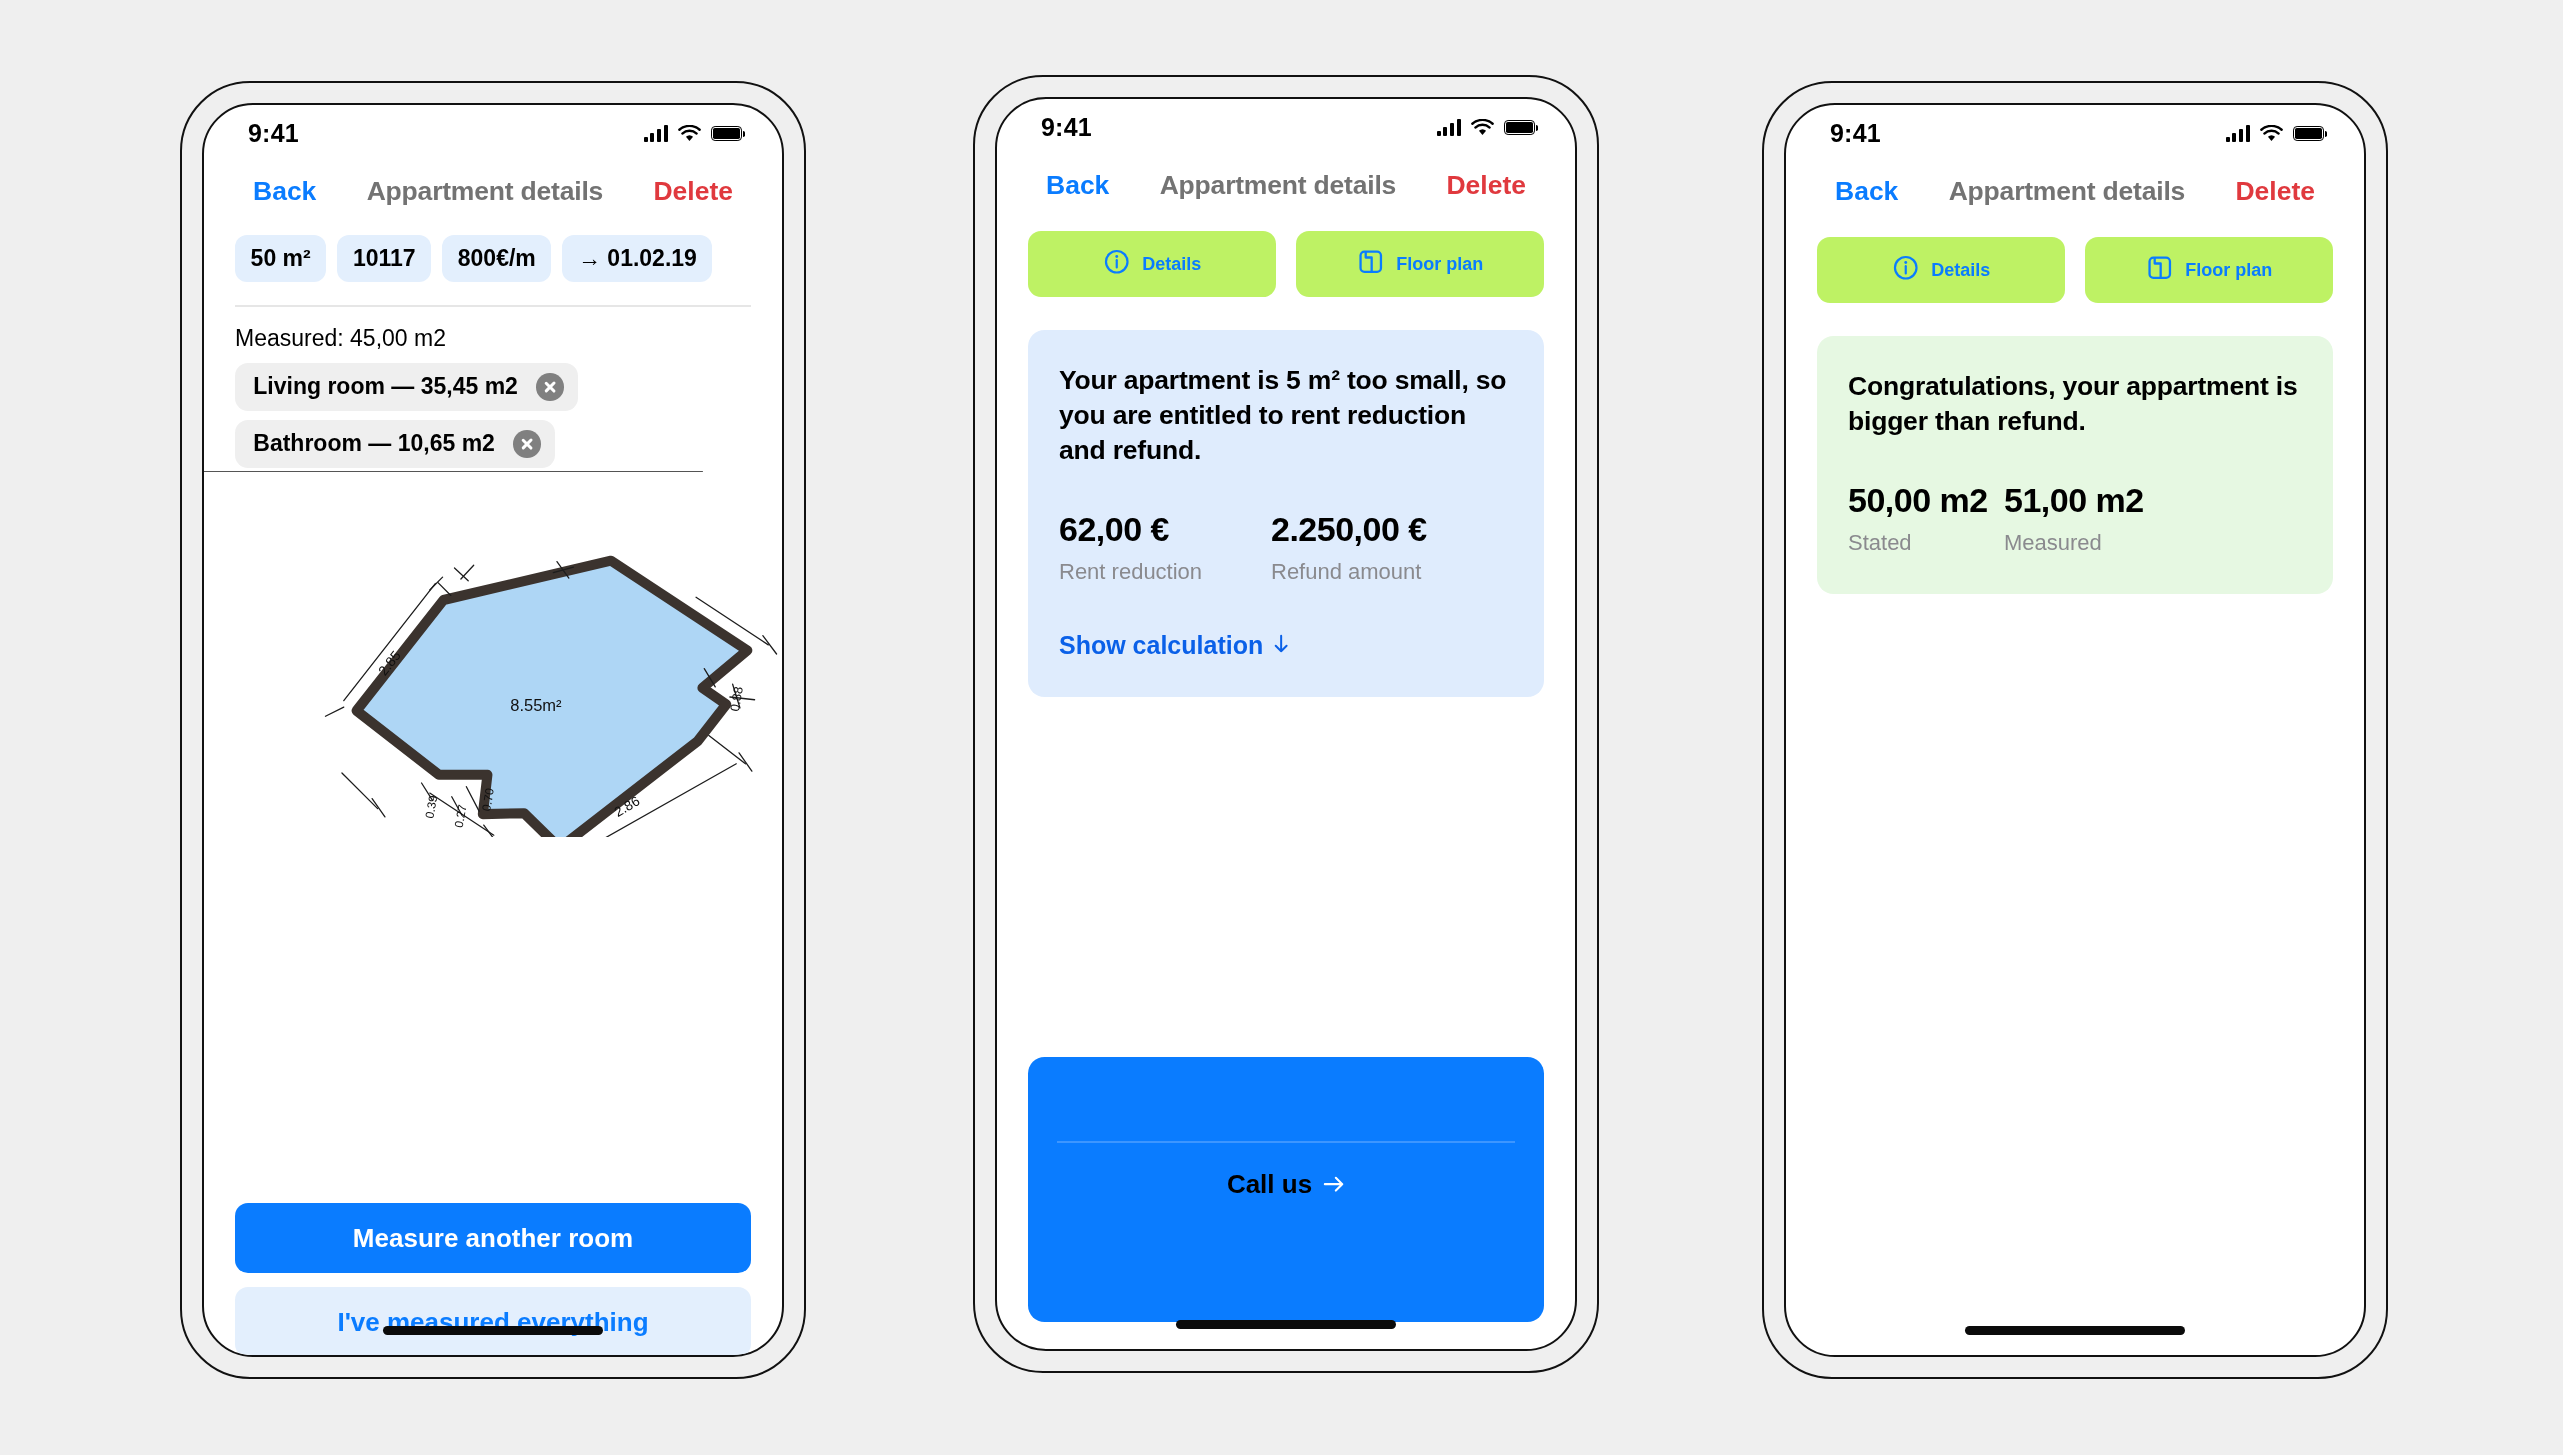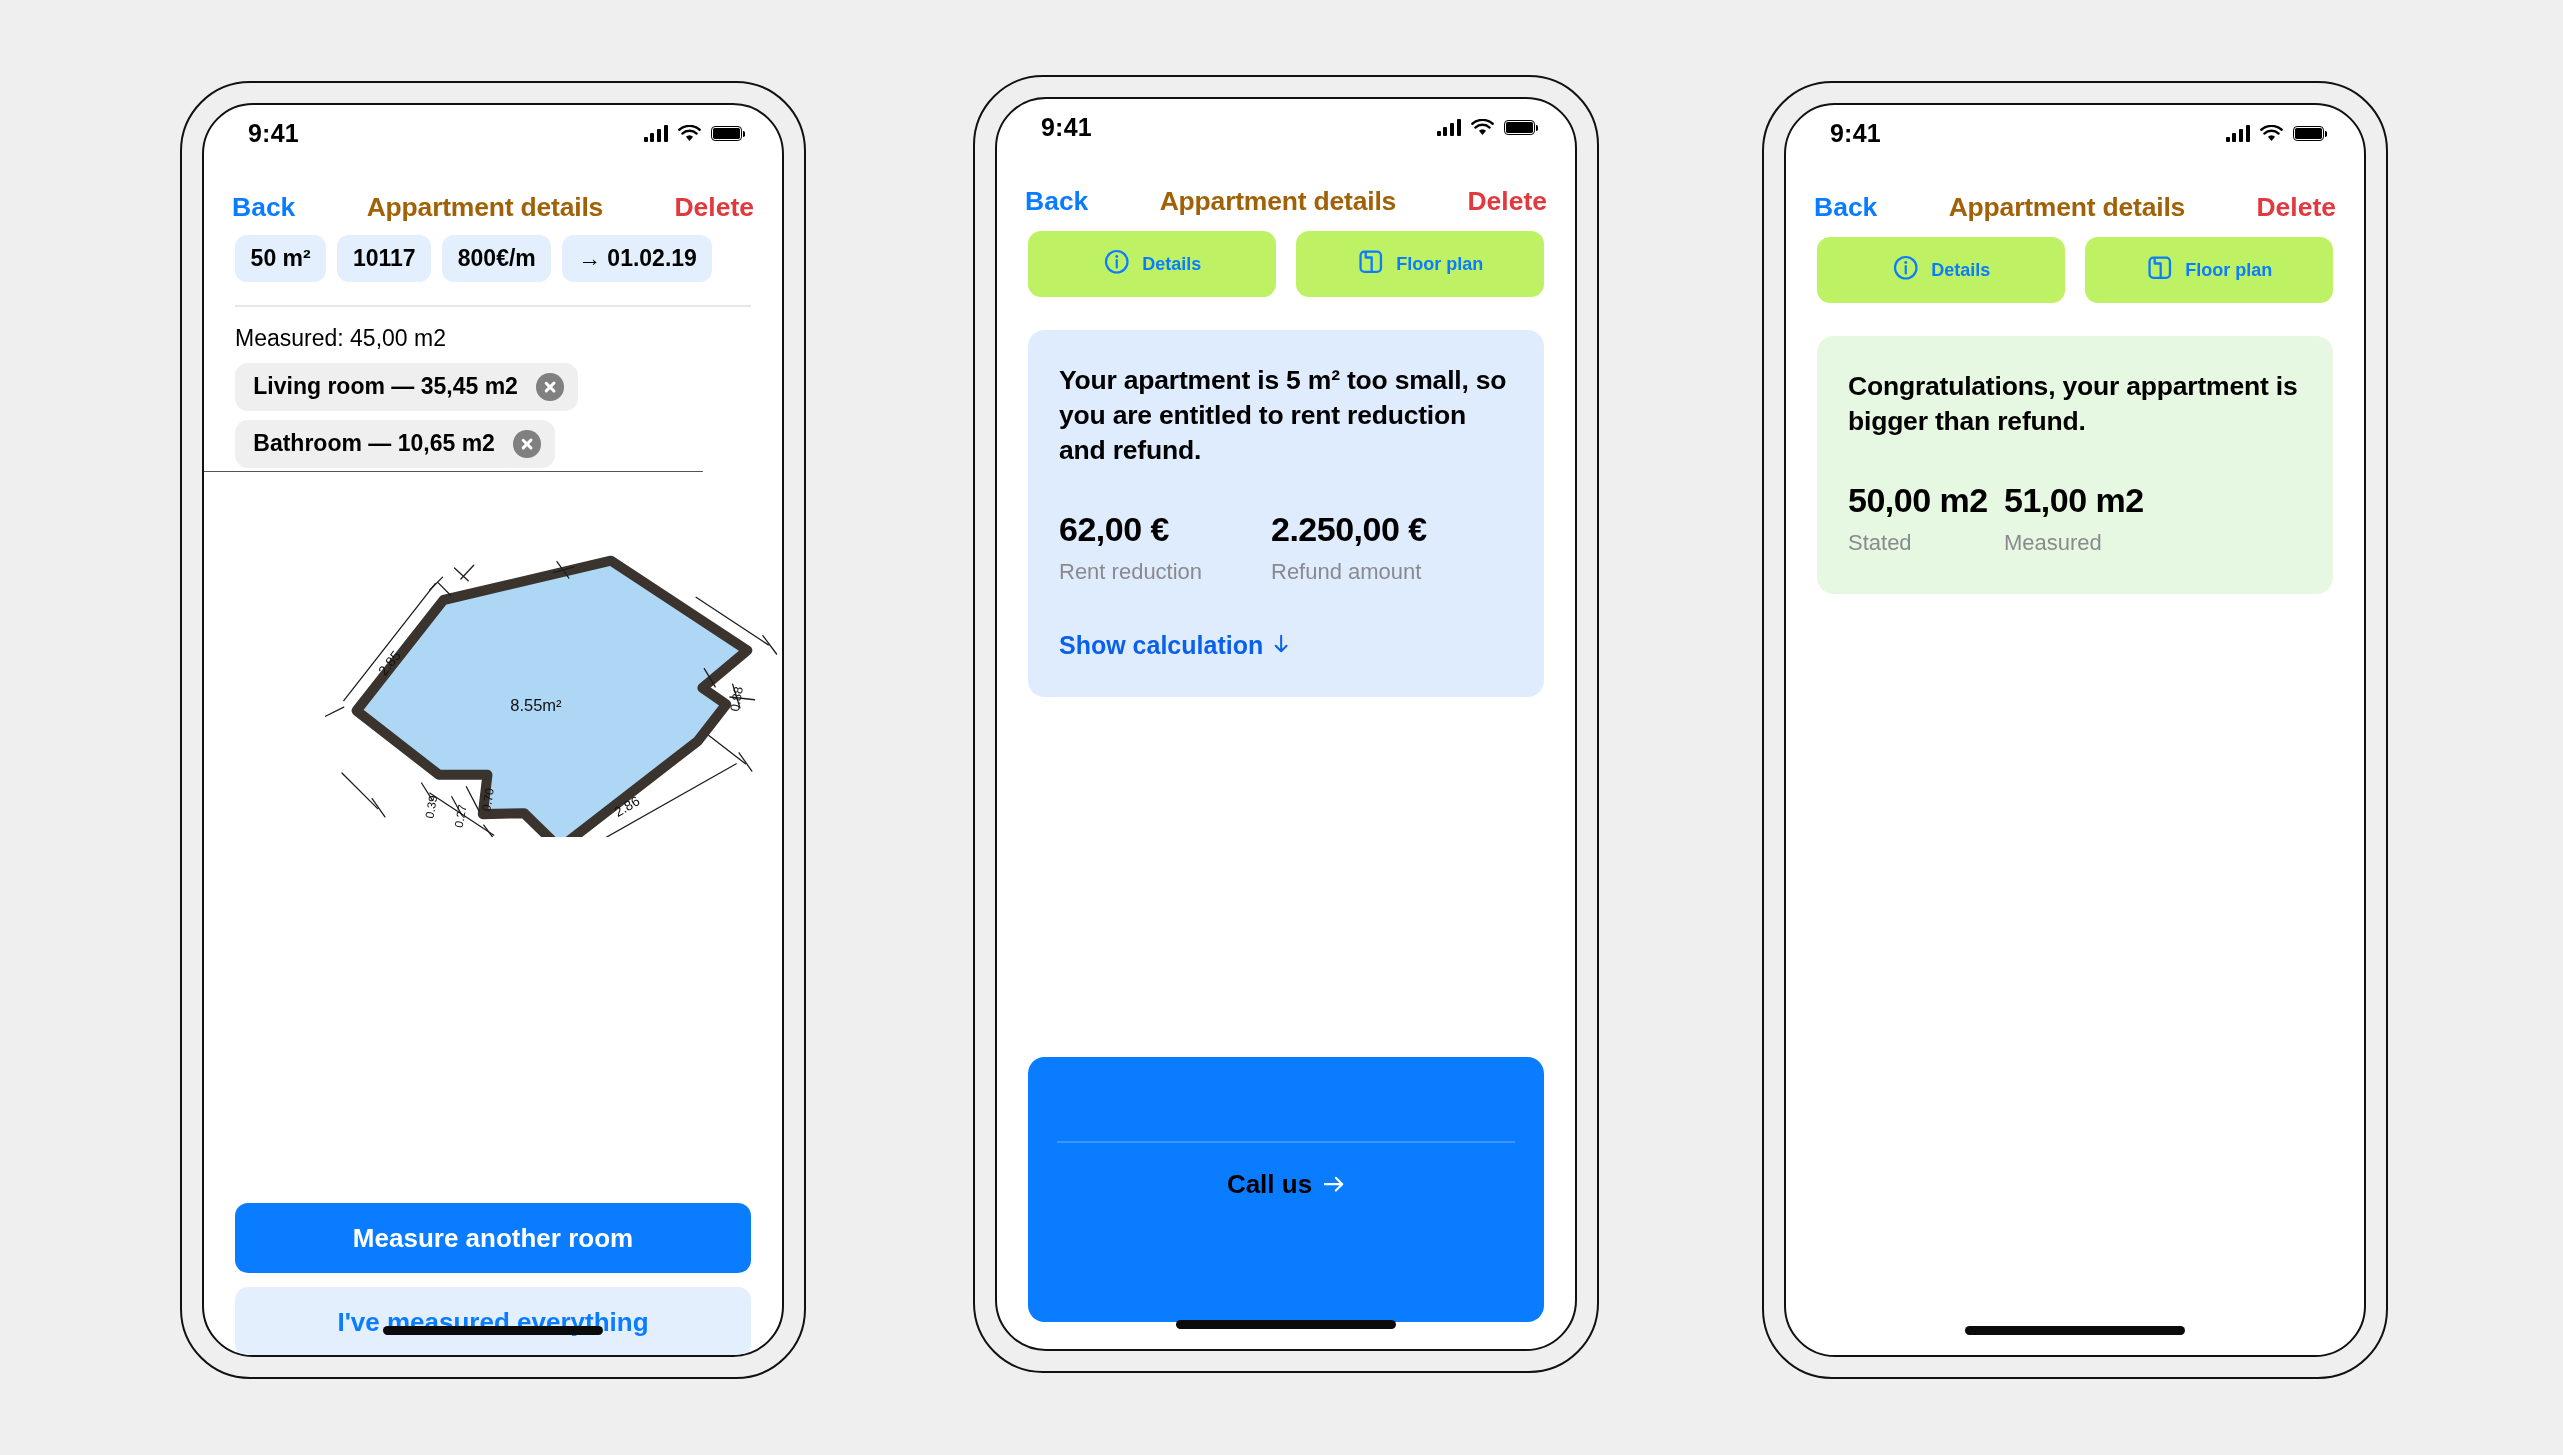--- a/index.html
+++ b/index.html
@@ -54,24 +54,24 @@
   .battery::after{
     content:"";position:absolute;right:-4.1px;top:4.6px;width:2.3px;height:5.5px;
     background:#000;border-radius:0 1.8px 1.8px 0;
   }
   .battery b{display:block;width:100%;height:100%;background:#000;border-radius:1.8px;}
 
   
   .navbar{
     position:absolute;left:0;right:0;
     display:flex;align-items:center;justify-content:space-between;
-    padding:0 28px;box-sizing:border-box;height:49px;margin-top:16px;
+    padding:0 49px;box-sizing:border-box;height:49px;
   }
   .nav-back{font-size:26.5px;font-weight:bold;color:#0a7cff;}
-  .nav-title{font-size:26.5px;font-weight:bold;color:#a16207;letter-spacing:-0.2px;}
+  .nav-title{font-size:26.5px;font-weight:bold;color:#737373;letter-spacing:-0.2px;}
   .nav-delete{font-size:26.5px;font-weight:bold;color:#e0393e;}
 
   
   .chips{
     position:absolute;display:flex;gap:11px;left:31px;right:18.3px;
   }
   .chip{
     background:#e3effd;border-radius:12px;
     padding:10px 15.6px;font-size:23px;font-weight:bold;color:#000000;
     white-space:nowrap;

